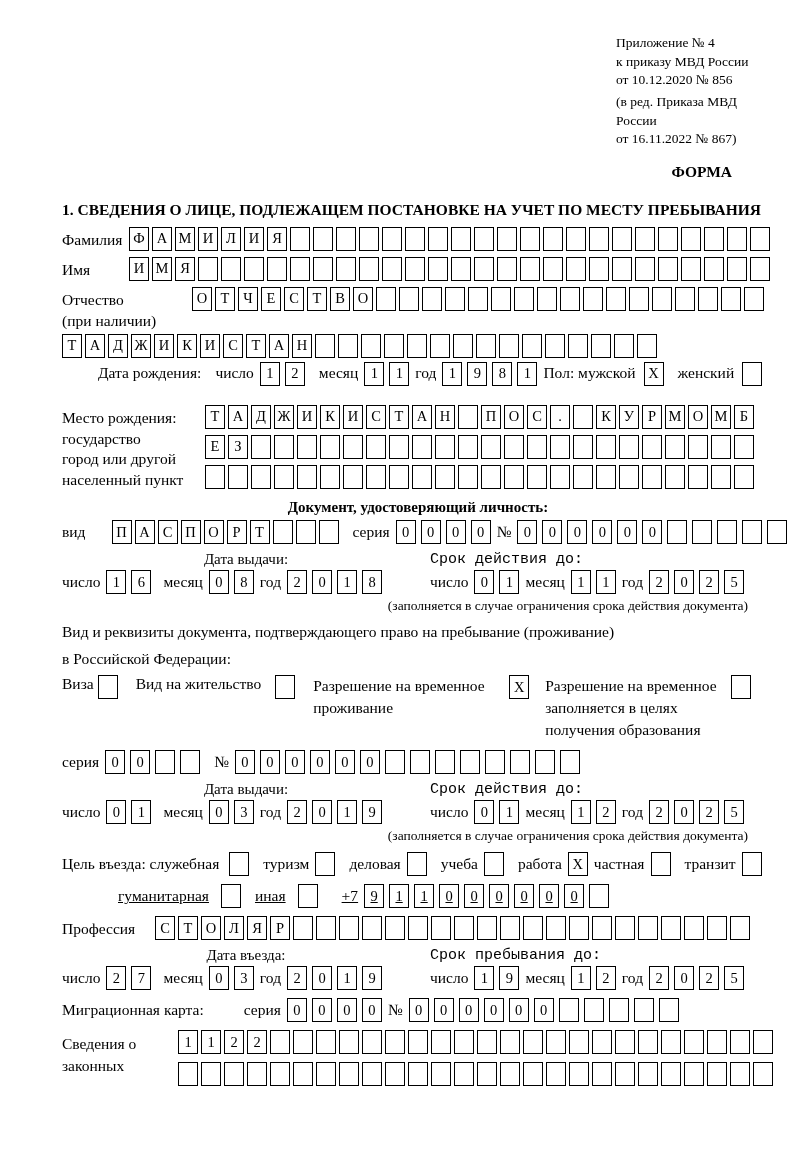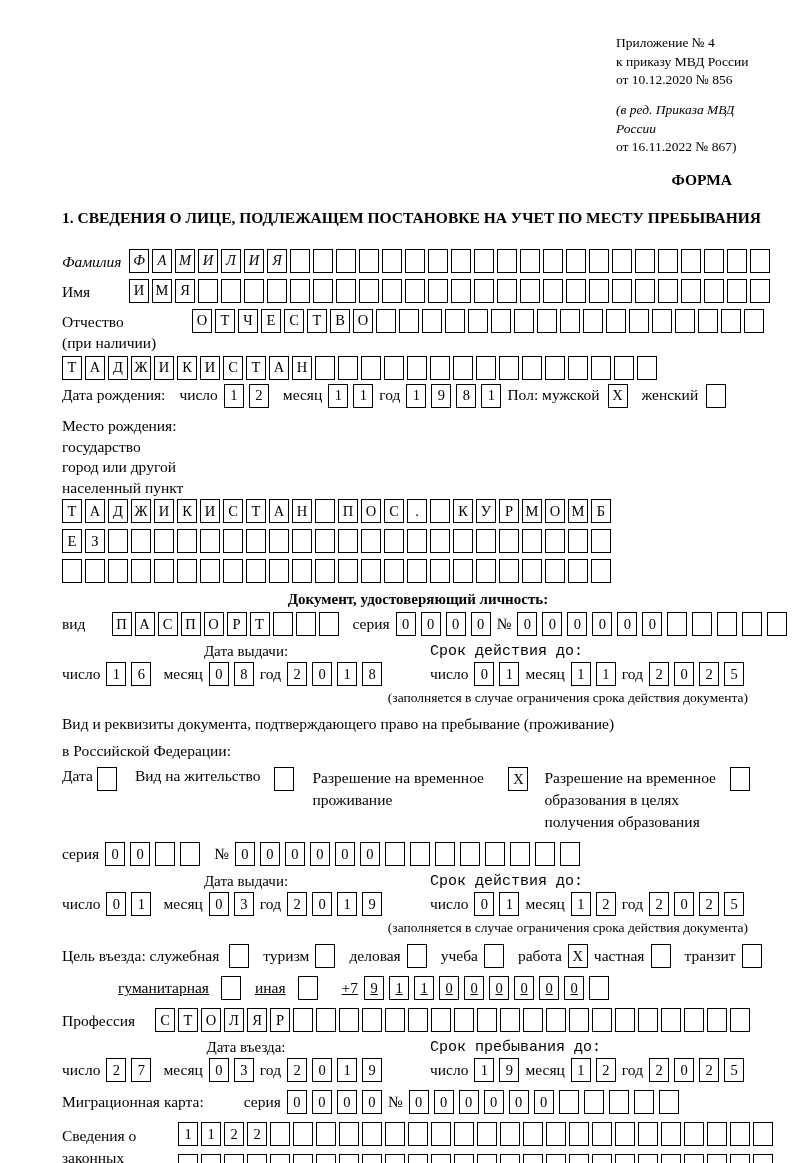--- a/index.html
+++ b/index.html
@@ -1,21 +1,21 @@
 <!DOCTYPE html>
 <html><head>
 <meta charset="utf-8">
 <style>
   * { box-sizing: border-box; margin: 0; padding: 0; }
   html, body { width: 800px; height: 1163px; background: #ffffff; color: #000; overflow: hidden; }
   body { font-family: "Liberation Serif", "DejaVu Serif", serif; }
   .page { padding: 34px 26px 0 62px; }
 
   .hdr { margin-left: 554px; font-size: 13.5px; line-height: 1.38; }
-  .hdr-grp2 { margin-top: 11px; font-style: italic; }
+  .hdr-grp2 { margin-top: 3px; }
   .forma { text-align: right; padding-right: 42px; font-weight: bold; font-size: 15.5px; margin-top: 14px; }
 
   .title { text-align: center; font-weight: bold; font-size: 16px; line-height: 1.5; margin-top: 15px; }
   .blank-underline { display: inline-block; width: 56px; height: 14px; border-bottom: 2.2px solid #222; margin-left: 12px; }
 
   .sect { font-weight: bold; font-size: 15.5px; margin-top: 20px; }
 
   .frow { display: flex; align-items: flex-start; margin-top: 6px; }
   .flabel { font-size: 15.5px; line-height: 1.35; flex: none; padding-top: 3px; }
   .cells { display: flex; gap: 3px; flex: none; }
@@ -53,21 +53,21 @@
     <div>от 10.12.2020 № 856</div>
     <div class="hdr-grp2">(в ред. Приказа МВД России</div>
     <div>от 16.11.2022 № 867)</div>
   </div>
 
   <div class="forma">ФОРМА</div>
 
 
   <div class="sect">1. СВЕДЕНИЯ О ЛИЦЕ, ПОДЛЕЖАЩЕМ ПОСТАНОВКЕ НА УЧЕТ ПО МЕСТУ ПРЕБЫВАНИЯ</div>
 
-  <div class="frow" style="margin-top:22px;font-style:italic;">
+  <div class="frow" style="margin-top:8px;">
     <div class="flabel" style="width:67px;">Фамилия</div>
     <div class="cells">
         <span class="cell">Ф</span>
         <span class="cell">А</span>
         <span class="cell">М</span>
         <span class="cell">И</span>
         <span class="cell">Л</span>
         <span class="cell">И</span>
         <span class="cell">Я</span>
         <span class="cell"></span>
@@ -186,21 +186,21 @@
         <span class="cell"></span>
         <span class="cell"></span>
         <span class="cell"></span>
         <span class="cell"></span>
         <span class="cell"></span>
         <span class="cell"></span>
         <span class="cell"></span>
       </div>
   </div>
 
-  <div class="frow" style="align-items:center; margin-top:4px;">
+  <div class="frow" style="align-items:center; margin-top:4px;margin-left:36px;">
     <span class="flabel" style="padding-top:0;">Дата рождения:</span>
     <span class="flabel ml" style="padding-top:0;">число</span>
     <div class="cells gap6 mls">
         <span class="cell">1</span>
         <span class="cell">2</span>
       </div>
     <span class="flabel ml" style="padding-top:0;">месяц</span>
     <div class="cells gap6 mls">
         <span class="cell">1</span>
         <span class="cell">1</span>
@@ -211,21 +211,21 @@
         <span class="cell">9</span>
         <span class="cell">8</span>
         <span class="cell">1</span>
       </div>
     <span class="flabel mls" style="padding-top:0;">Пол: мужской</span>
     <span class="cell cb">X</span>
     <span class="flabel ml" style="padding-top:0;">женский</span>
     <span class="cell cb"></span>
   </div>
 
-  <div class="frow" style="margin-top:5px;flex-direction:column;">
+  <div class="frow" style="margin-top:19px;">
     <div class="flabel" style="width:143px;">
       <div>Место рождения:</div>
       <div>государство</div>
       <div>город или другой</div>
       <div>населенный пункт</div>
     </div>
     <div>
       <div class="cells">
           <span class="cell">Т</span>
           <span class="cell">А</span>
@@ -389,32 +389,32 @@
           <span class="cell">5</span>
         </div>
     </div>
   </div>
   <div class="fnote">(заполняется в случае ограничения срока действия документа)</div>
 
   <div class="plain">Вид и реквизиты документа, подтверждающего право на пребывание (проживание)</div>
   <div class="plain" style="margin-top:4px;">в Российской Федерации:</div>
 
   <div class="visa-row">
-    <span>Дата</span>
+    <span>Виза</span>
     <span class="cell" style="margin-left:4px;"></span>
     <span style="margin-left:18px;">Вид на жительство</span>
     <span class="cell" style="margin-left:14px;"></span>
     <div class="opt-ml" style="margin-left:18px; width:190px;">
       <div>Разрешение на временное</div>
       <div>проживание</div>
     </div>
     <span class="cell" style="margin-left:6px;">X</span>
     <div class="opt-ml" style="margin-left:16px; width:180px;">
       <div>Разрешение на временное</div>
-      <div>образования в целях</div>
+      <div>заполняется в целях</div>
       <div>получения образования</div>
     </div>
     <span class="cell" style="margin-left:6px;"></span>
   </div>
 
   <div class="inline-row" style="margin-top:10px;">
     <span>серия</span>
     <div class="cells gap6 mls">
         <span class="cell">0</span>
         <span class="cell">0</span>

